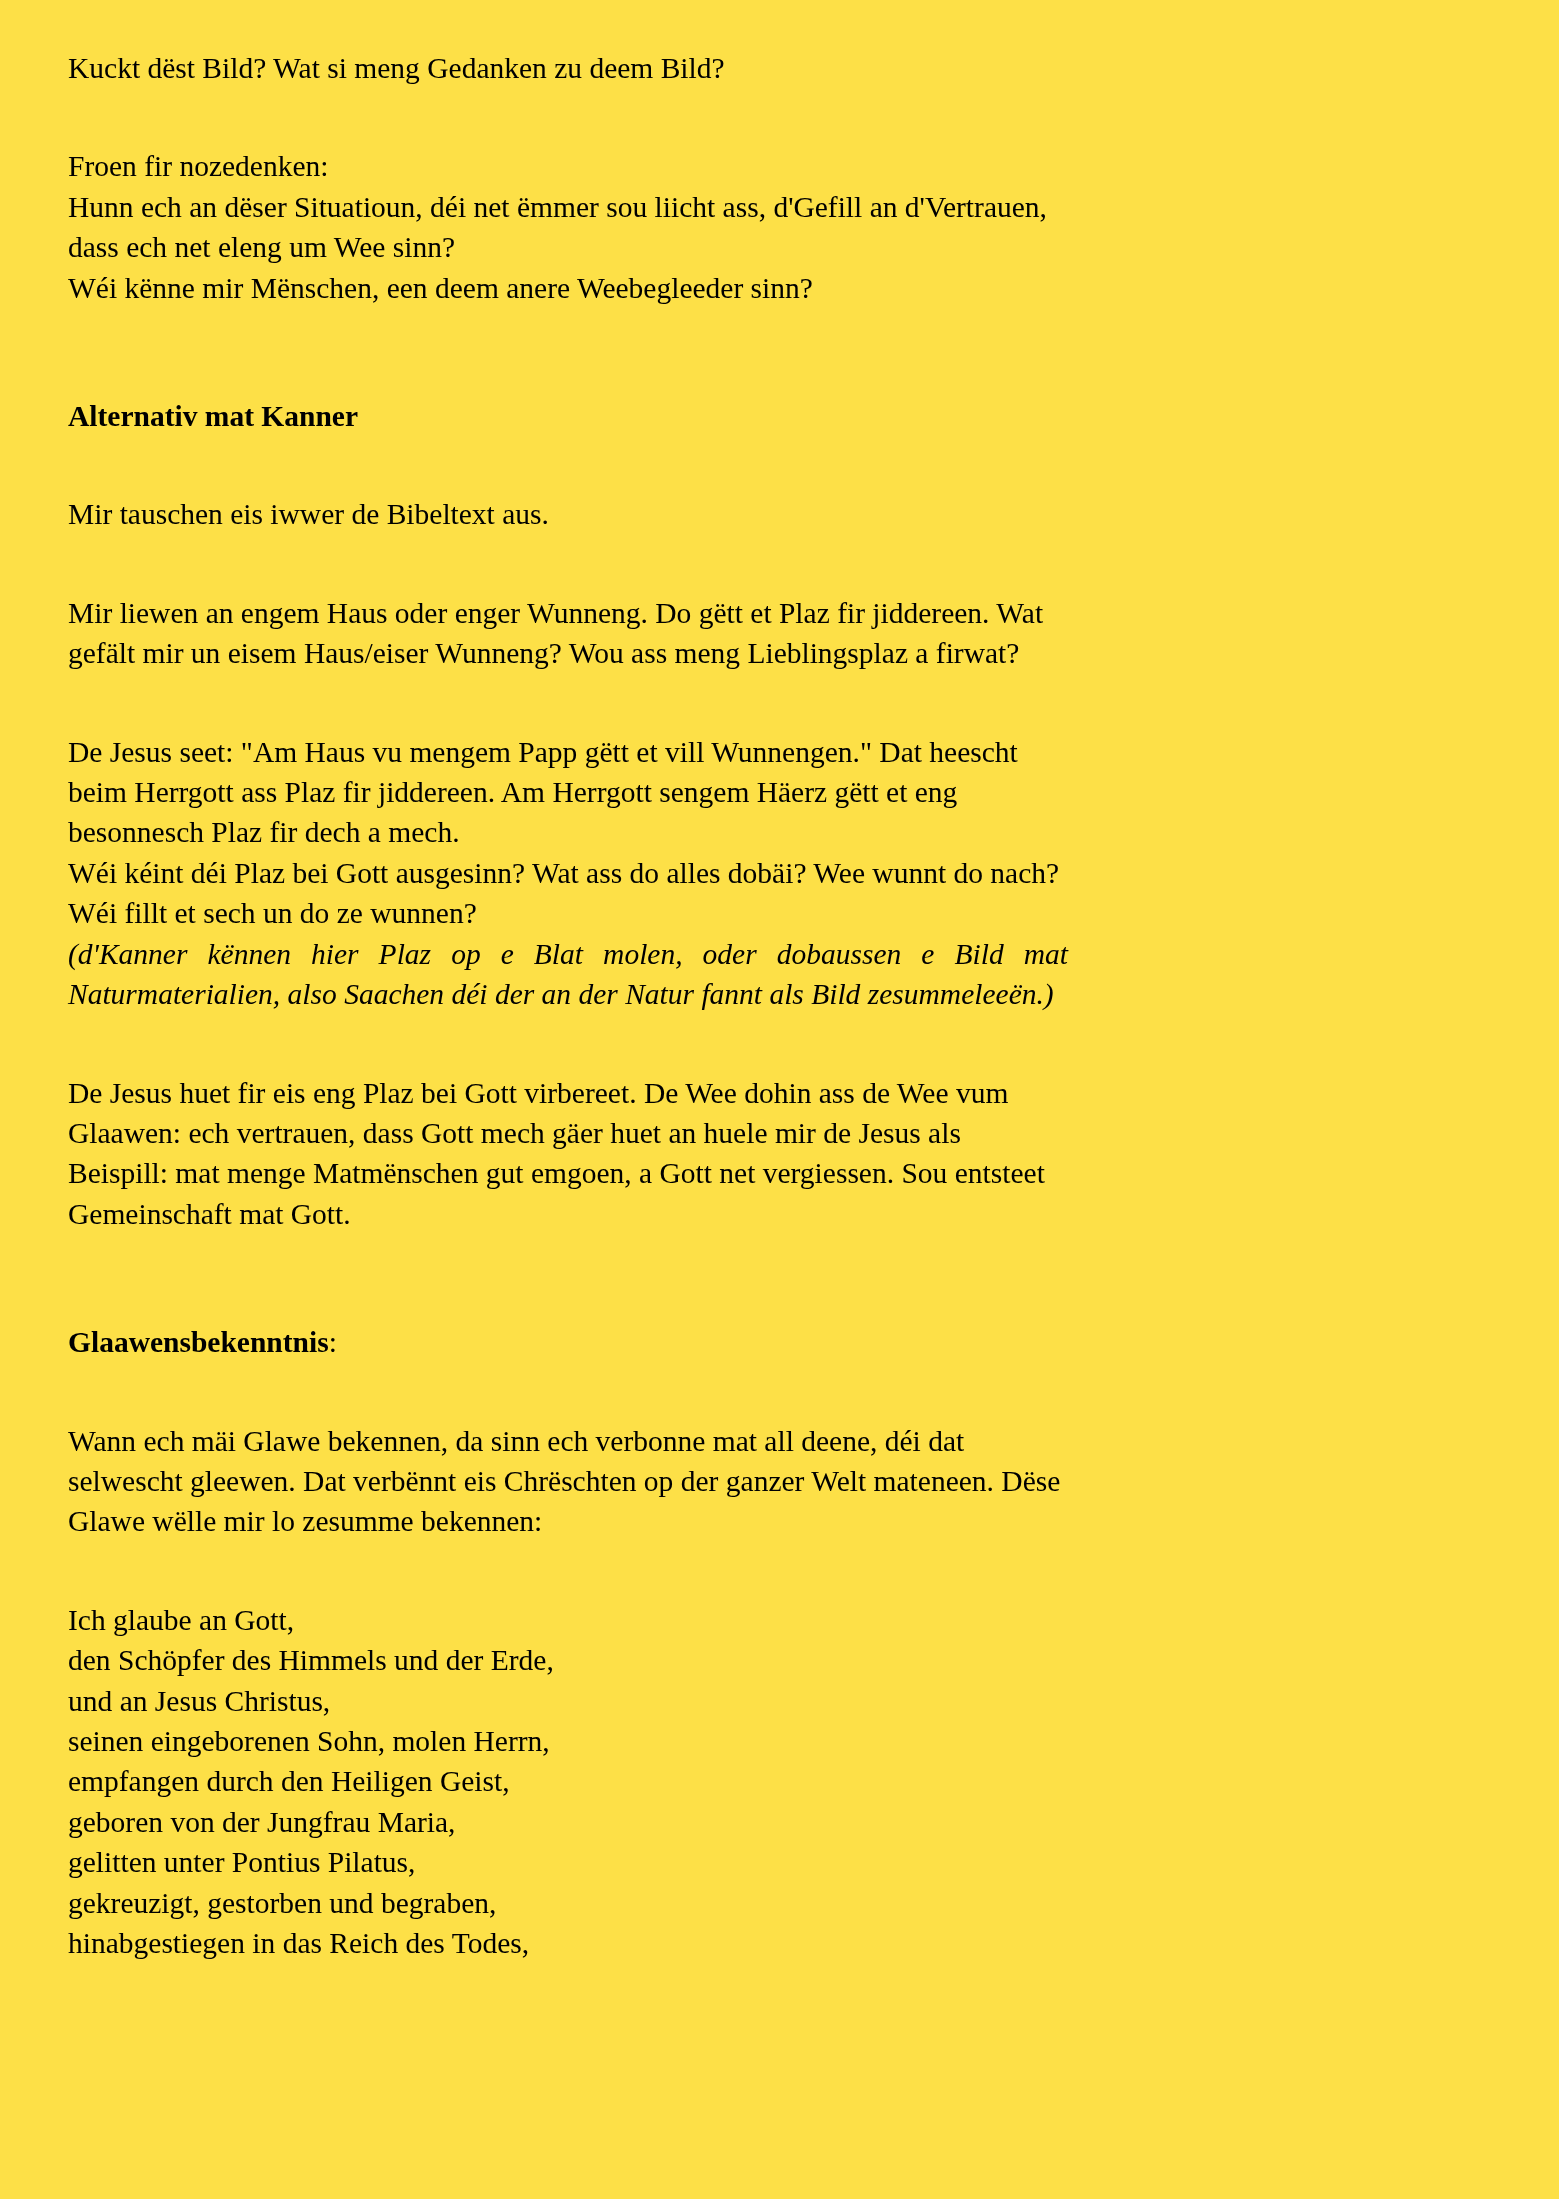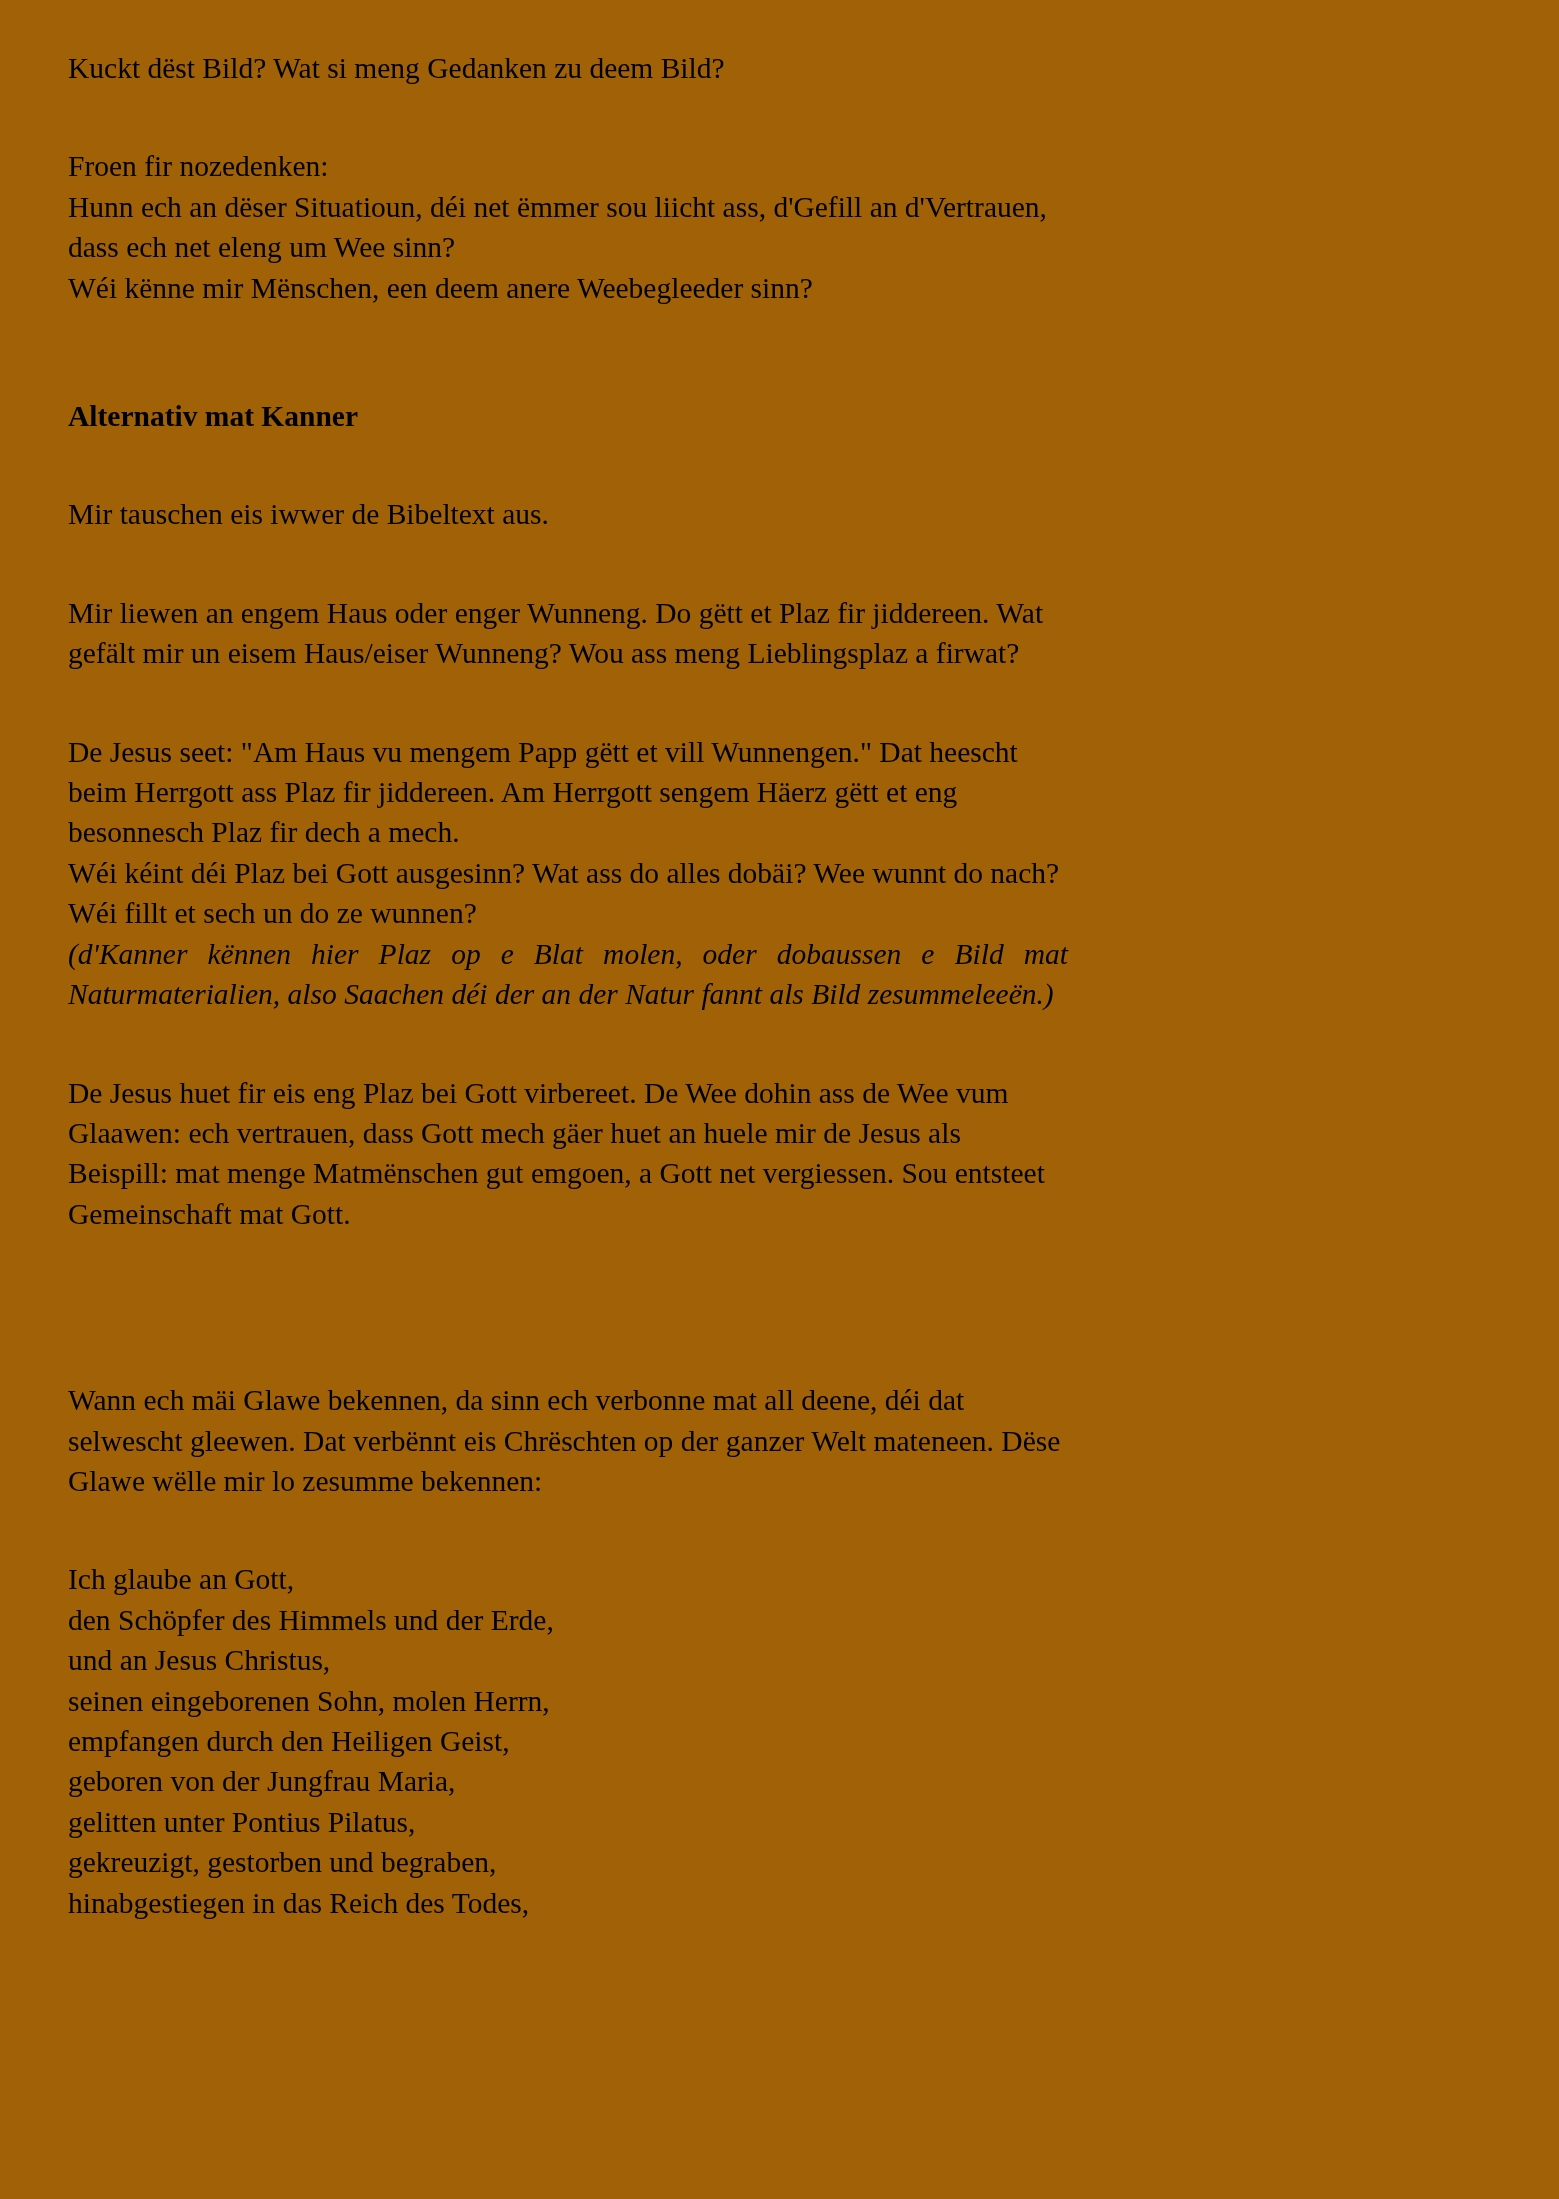--- a/index.html
+++ b/index.html
@@ -5,21 +5,21 @@
 <style>
   html, body {
     margin: 0;
     padding: 0;
     background: #ffffff;
   }
   .page {
     position: relative;
     width: 1559px;
     height: 2199px;
-    background: #a16207;
+    background: #fde047;
     box-sizing: border-box;
     padding: 48px 70px 0 68px;
     font-family: "Liberation Serif", "DejaVu Serif", serif;
     color: #000000;
     font-size: 29.5px;
     line-height: 1.37;
   }
   .para {
     margin: 0 0 0 0;
     text-align: left;
@@ -85,20 +85,21 @@
   <p class="para">De Jesus seet: "Am Haus vu mengem Papp gëtt et vill Wunnengen." Dat heescht beim Herrgott ass Plaz fir jiddereen. Am Herrgott sengem Häerz gëtt et eng besonnesch Plaz fir dech a mech.</p>
   <p class="para">Wéi kéint déi Plaz bei Gott ausgesinn? Wat ass do alles dobäi? Wee wunnt do nach? Wéi fillt et sech un do ze wunnen?</p>
   <p class="para justify italic">(d'Kanner kënnen hier Plaz op e Blat molen, oder dobaussen e Bild mat Naturmaterialien, also Saachen déi der an der Natur fannt als Bild zesummeleeën.)</p>
 
   <div class="spacer-lg"></div>
 
   <p class="para">De Jesus huet fir eis eng Plaz bei Gott virbereet. De Wee dohin ass de Wee vum Glaawen: ech vertrauen, dass Gott mech gäer huet an huele mir de Jesus als Beispill: mat menge Matmënschen gut emgoen, a Gott net vergiessen. Sou entsteet Gemeinschaft mat Gott.</p>
 
   <div class="spacer-xxl"></div>
 
+  <p class="para heading"><span>Glaawensbekenntnis</span><span class="plain">:</span></p>
 
   <div class="spacer-lg"></div>
 
   <p class="para">Wann ech mäi Glawe bekennen, da sinn ech verbonne mat all deene, déi dat selwescht gleewen. Dat verbënnt eis Chrëschten op der ganzer Welt mateneen. Dëse Glawe wëlle mir lo zesumme bekennen:</p>
 
   <div class="spacer-lg"></div>
 
   <div class="lines">
     <span class="line">Ich glaube an Gott,</span>
     <span class="line">den Schöpfer des Himmels und der Erde,</span>

